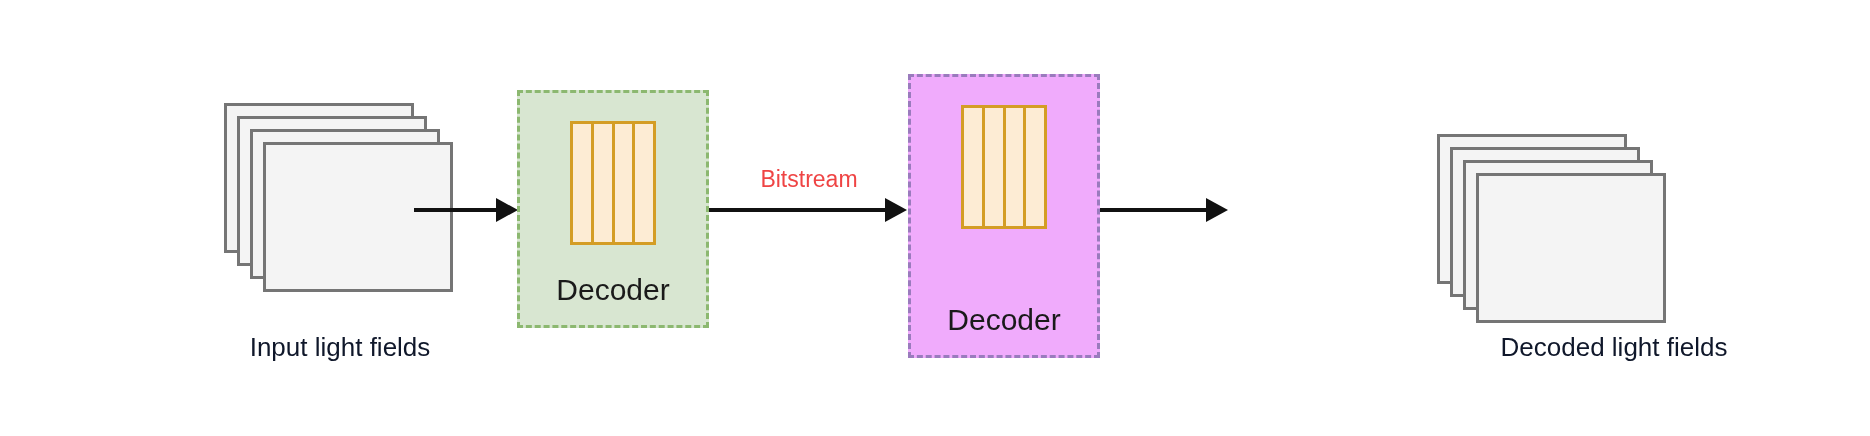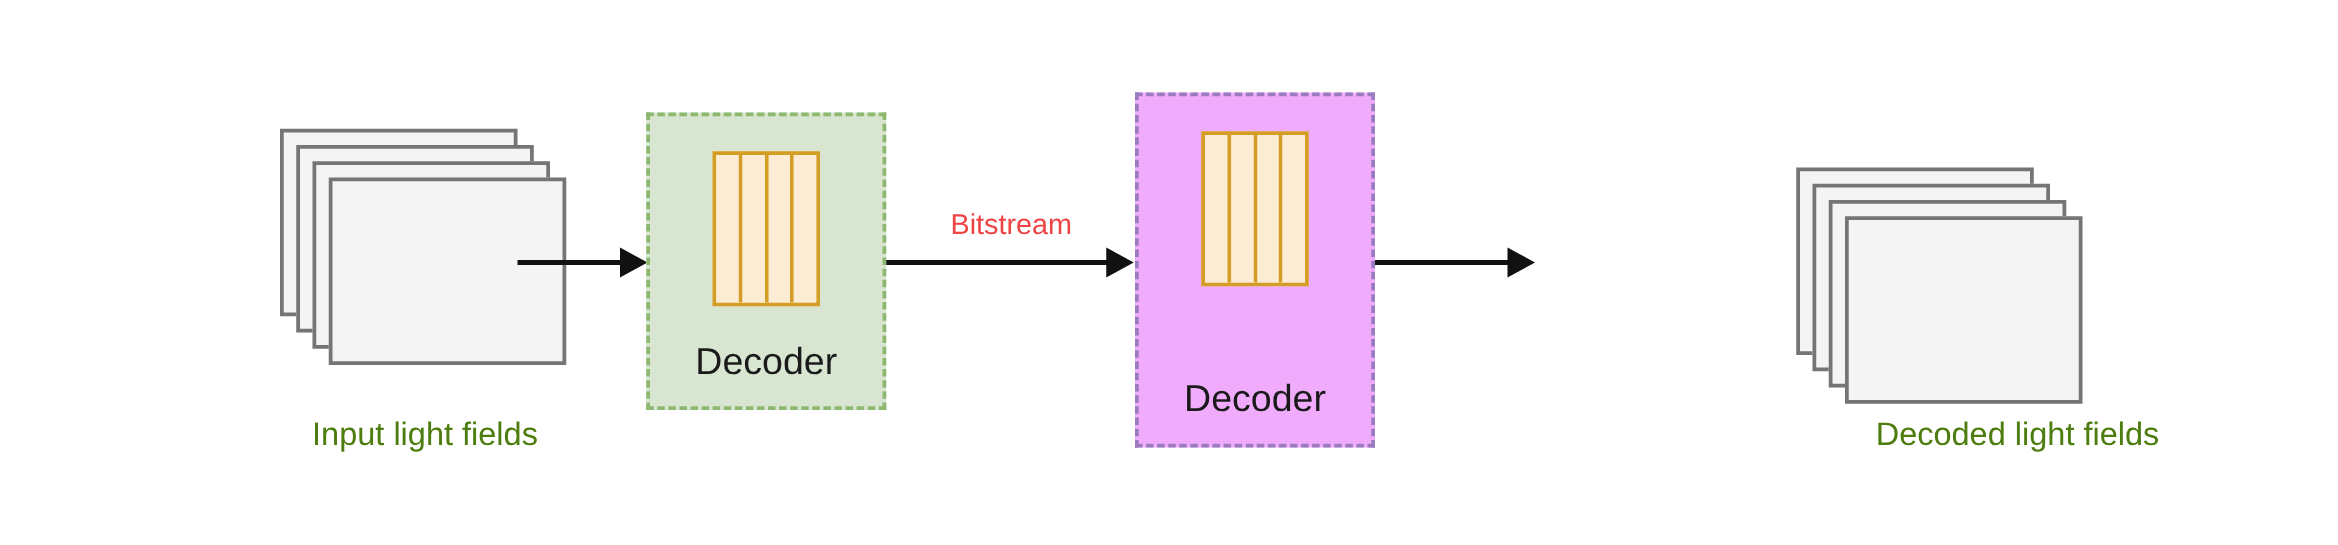--- a/index.html
+++ b/index.html
@@ -55,21 +55,21 @@
   .lf-sheet.s2 { left: 26px; top: 26px; }
   .lf-sheet.s3 { left: 39px; top: 39px; }
 
   #input-stack  { left: 224px;  top: 103px; width: 232px; height: 192px; }
   #output-stack { left: 1437px; top: 134px; width: 232px; height: 192px; }
 
   .stack-caption {
     position: absolute;
     font-size: 26px;
     line-height: 30px;
-    color: #4d7c0f;
+    color: #0f172a;
     white-space: nowrap;
     text-align: center;
   }
   #input-caption  { left: 190px;  top: 332px; width: 300px; }
   #output-caption { left: 1454px; top: 332px; width: 320px; }
 
   
   .codec-module {
     position: absolute;
     box-sizing: border-box;

